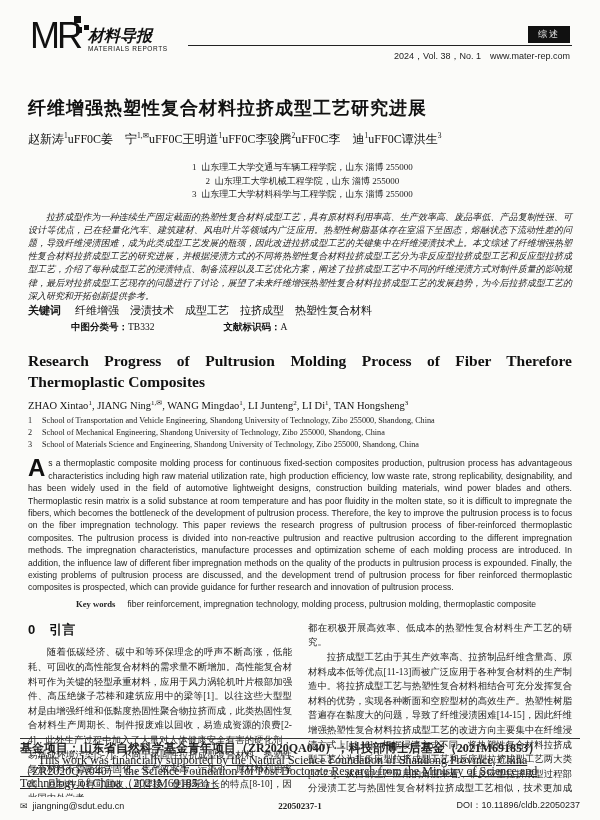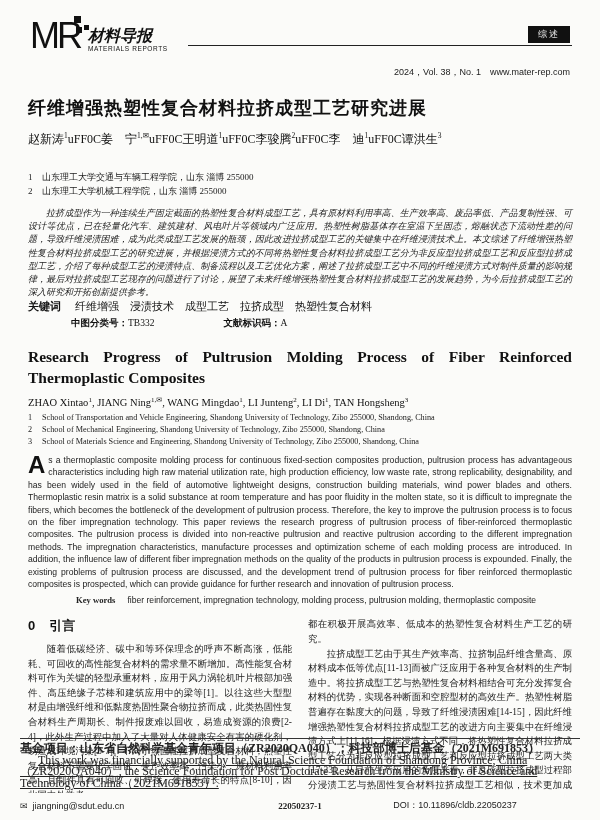--- a/index.html
+++ b/index.html
@@ -34,29 +34,29 @@
     font-family:"Liberation Sans", sans-serif;
     font-size:6.5px;letter-spacing:0.6px;white-space:nowrap;color:#111;
   }
   .header-rule{position:absolute;left:160px;right:0;top:33px;border-bottom:1.5px solid #222;}
   .badge{
     position:absolute;right:2px;top:14px;
     background:#111;color:#eee;
     font-size:9px;padding:2px 10px;letter-spacing:2px;
   }
   .issue-info{position:absolute;right:2px;top:38px;font-size:9px;color:#222;
-    font-family:"Liberation Sans", sans-serif;margin-top:16px;}
+    font-family:"Liberation Sans", sans-serif;}
   
   .cn-title{margin-top:22px;font-size:18px;font-weight:bold;letter-spacing:1px;color:#111;
     font-family:"Liberation Sans", sans-serif;}
   .authors-row{margin-top:11px;font-size:12px;color:#111;}
   .au{white-space:nowrap;}
   .au:not(:last-child)::after{content:"\uFF0C";}
   .au sup{font-size:7.5px;}
-  .affils{margin-top:23px;font-size:9px;line-height:13.5px;color:#222;}
+  .affils{margin-top:13px;font-size:9px;line-height:13.5px;color:#222;text-align:center;}
   .affil-num{display:inline-block;width:14px;}
   .cn-abstract{
     margin-top:9px;font-size:9px;line-height:13.2px;text-align:justify;
     font-style:italic;color:#222;text-indent:2em;
   }
   .kw-row{margin-top:0;font-size:11px;color:#111;}
   .kw-label{font-weight:bold;margin-right:14px;}
   .clc-row{margin-top:3px;font-size:9.5px;color:#111;}
   .clc-label,.doccode-label{font-weight:bold;margin-left:43px;}
   .clc-gap{display:inline-block;width:26px;}
@@ -94,21 +94,21 @@
   .fund-cn{font-weight:bold;}
   .fund-en{text-indent:1.5em;text-decoration:underline;}
   .bottom-row{
     position:absolute;left:20px;right:20px;bottom:8px;
     display:flex;align-items:center;
     font-size:9px;color:#222;font-family:"Liberation Sans", sans-serif;
   }
   .email-wrap{flex:1;display:flex;align-items:center;gap:5px;}
   .envelope{font-size:9px;}
   .page-code{flex:1;text-align:center;font-weight:bold;font-family:"Liberation Serif", serif;}
-  .doi{flex:1;}
+  .doi{flex:1;text-align:right;}
 </style>
 </head>
 <body>
 
 <div class="page">
 
   <div class="header">
     <div class="logo">
       <span class="logo-mr">MR</span>
       <span class="logo-sq sq1"></span>
@@ -124,32 +124,33 @@
 
   <div class="cn-title">纤维增强热塑性复合材料拉挤成型工艺研究进展</div>
 
   <div class="authors-row">
     <span class="au"><span>赵新涛</span><sup>1</sup></span><span class="au"><span>姜　宁</span><sup>1,✉</sup></span><span class="au"><span>王明道</span><sup>1</sup></span><span class="au"><span>李骏腾</span><sup>2</sup></span><span class="au"><span>李　迪</span><sup>1</sup></span><span class="au"><span>谭洪生</span><sup>3</sup></span>
   </div>
 
   <div class="affils">
     <div class="affil"><span class="affil-num">1</span><span>山东理工大学交通与车辆工程学院，山东 淄博 255000</span></div>
     <div class="affil"><span class="affil-num">2</span><span>山东理工大学机械工程学院，山东 淄博 255000</span></div>
+    <div class="affil"><span class="affil-num">3</span><span>山东理工大学材料科学与工程学院，山东 淄博 255000</span></div>
   </div>
 
   <div class="cn-abstract">拉挤成型作为一种连续生产固定截面的热塑性复合材料成型工艺，具有原材料利用率高、生产效率高、废品率低、产品复制性强、可设计等优点，已在轻量化汽车、建筑建材、风电叶片等领域内广泛应用。热塑性树脂基体存在室温下呈固态，熔融状态下流动性差的问题，导致纤维浸渍困难，成为此类成型工艺发展的瓶颈，因此改进拉挤成型工艺的关键集中在纤维浸渍技术上。本文综述了纤维增强热塑性复合材料拉挤成型工艺的研究进展，并根据浸渍方式的不同将热塑性复合材料拉挤成型工艺分为非反应型拉挤成型工艺和反应型拉挤成型工艺，介绍了每种成型工艺的浸渍特点、制备流程以及工艺优化方案，阐述了拉挤成型工艺中不同的纤维浸渍方式对制件质量的影响规律，最后对拉挤成型工艺现存的问题进行了讨论，展望了未来纤维增强热塑性复合材料拉挤成型工艺的发展趋势，为今后拉挤成型工艺的深入研究和开拓创新提供参考。</div>
 
   <div class="kw-row">
     <span class="kw-label">关键词</span><span>纤维增强　浸渍技术　成型工艺　拉挤成型　热塑性复合材料</span>
   </div>
   <div class="clc-row">
     <span class="clc-label">中图分类号：</span><span>TB332</span><span class="clc-gap"></span><span class="doccode-label">文献标识码：</span><span>A</span>
   </div>
 
-  <div class="en-title">Research Progress of Pultrusion Molding Process of Fiber Reinforced Thermoplastic Composites</div>
+  <div class="en-title">Research Progress of Pultrusion Molding Process of Fiber Therefore Thermoplastic Composites</div>
 
   <div class="en-authors">
     <span class="en-au"><span>ZHAO Xintao</span><sup>1</sup></span><span class="en-au"><span>JIANG Ning</span><sup>1,✉</sup></span><span class="en-au"><span>WANG Mingdao</span><sup>1</sup></span><span class="en-au"><span>LI Junteng</span><sup>2</sup></span><span class="en-au"><span>LI Di</span><sup>1</sup></span><span class="en-au"><span>TAN Hongsheng</span><sup>3</sup></span>
   </div>
 
   <div class="en-affils">
     <div class="affil"><span class="affil-num">1</span><span>School of Transportation and Vehicle Engineering, Shandong University of Technology, Zibo 255000, Shandong, China</span></div>
     <div class="affil"><span class="affil-num">2</span><span>School of Mechanical Engineering, Shandong University of Technology, Zibo 255000, Shandong, China</span></div>
     <div class="affil"><span class="affil-num">3</span><span>School of Materials Science and Engineering, Shandong University of Technology, Zibo 255000, Shandong, China</span></div>
   </div>

